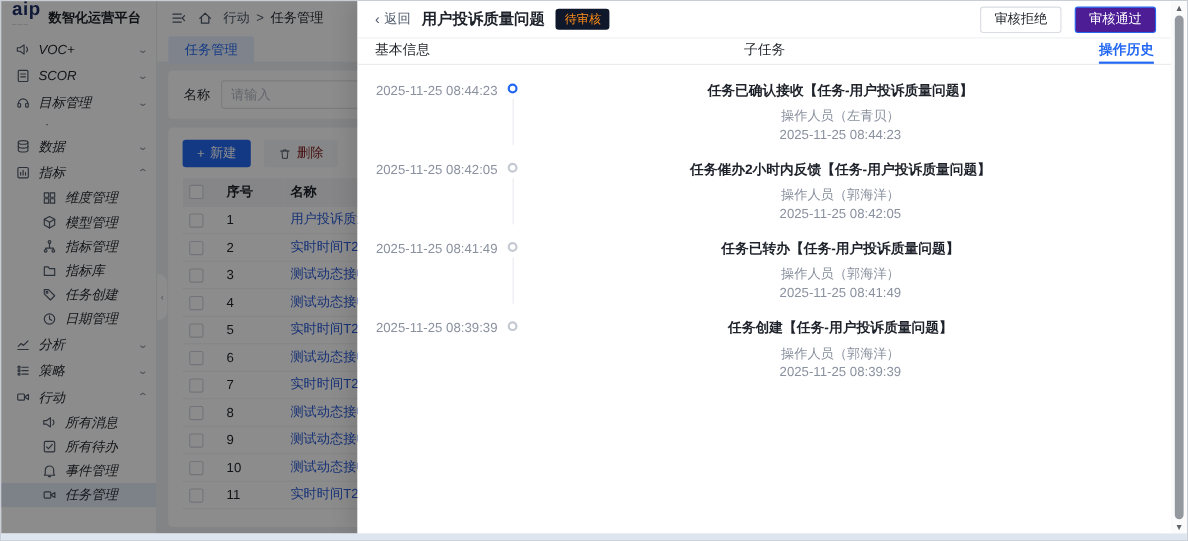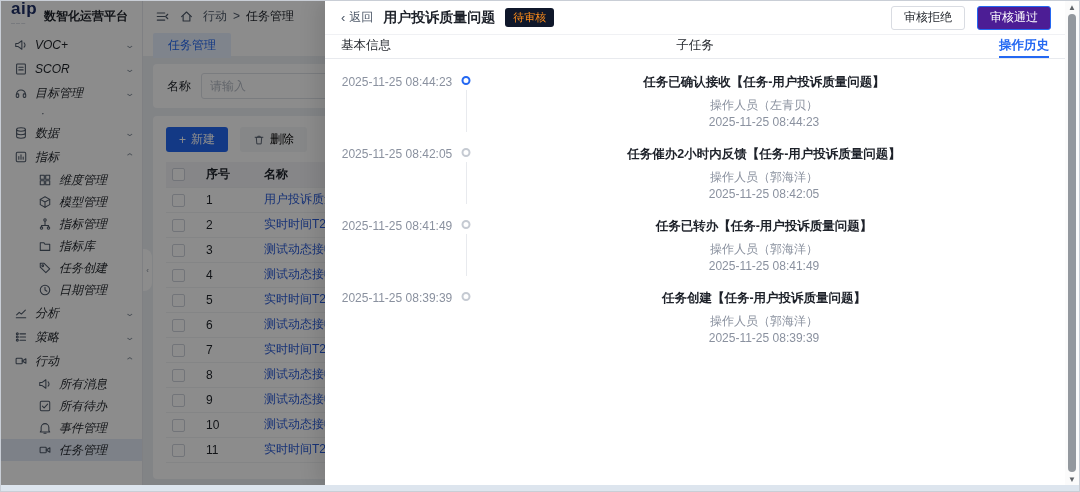--- a/index.html
+++ b/index.html
@@ -38,21 +38,21 @@
   .pagetab { display:inline-block; padding:4px 15px; font-size:12px; color:#2468f2; background:#e8f1ff; border-radius:2px 2px 0 0; }
   .content { flex:1; padding:8px 10px 6px; display:flex; flex-direction:column; overflow:hidden; }
   .filter-card { background:#fff; border-radius:4px; padding:9px 14px; display:flex; align-items:center; gap:10px; flex:none; }
   .filter-card label { font-size:12px; color:#1f2329; flex:none; }
   .filter-card input { width:520px; height:26px; border:1px solid #dfe2e8; border-radius:3px; padding:0 8px; font-size:12px; color:#1f2329; outline:none; }
   .filter-card input::placeholder { color:#b4bac4; }
   .table-card { background:#fff; border-radius:4px; padding:11px 13px; margin-top:8px; flex:1; overflow:hidden; }
   .toolbar { display:flex; gap:12px; margin-bottom:10px; }
   .btn { height:25px; padding:0 13px; font-size:12px; border-radius:3px; border:none; display:inline-flex; align-items:center; gap:5px; cursor:pointer; }
   .btn.primary { background:#2468f2; color:#fff; }
-  .btn.ghost { background:#f5f6f8; color:#000000; }
+  .btn.ghost { background:#f5f6f8; color:#7f1d1d; }
   .btn .ic { width:12px; height:12px; display:inline-flex; }
   table.grid { border-collapse:collapse; width:100%; table-layout:fixed; }
   table.grid th, table.grid td { height:25px; font-size:12px; text-align:left; padding:0 6px; border-bottom:1px solid #f1f2f5; white-space:nowrap; overflow:hidden; }
   table.grid th { background:#f4f5f8; color:#1d2129; font-weight:700; }
   .col-cb { width:34px; } .col-no { width:58px; }
   .cb { width:13px; height:13px; border:1px solid #cfd4dc; border-radius:2px; background:#fff; display:inline-block; vertical-align:middle; }
   td.name a { color:#2a5bd7; text-decoration:none; }
   td.no { color:#1f2329; }
 
   

